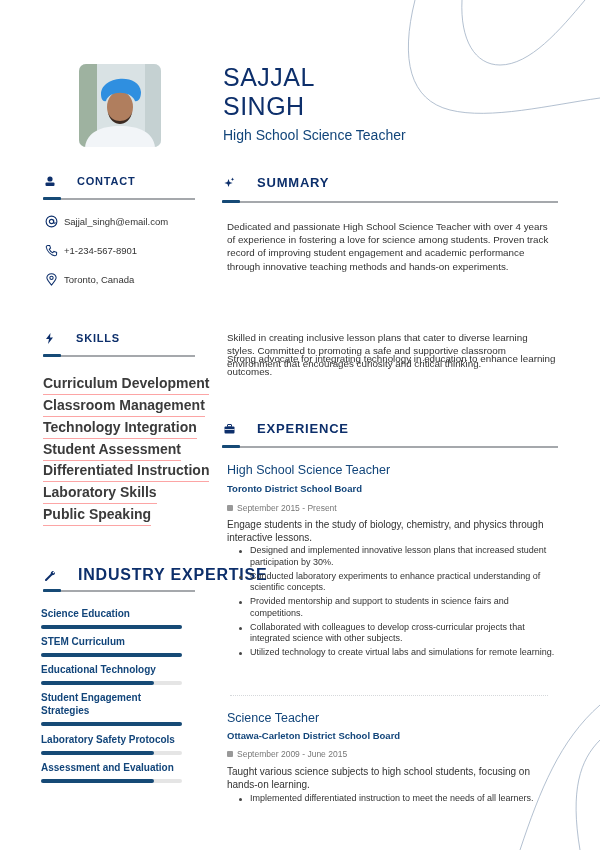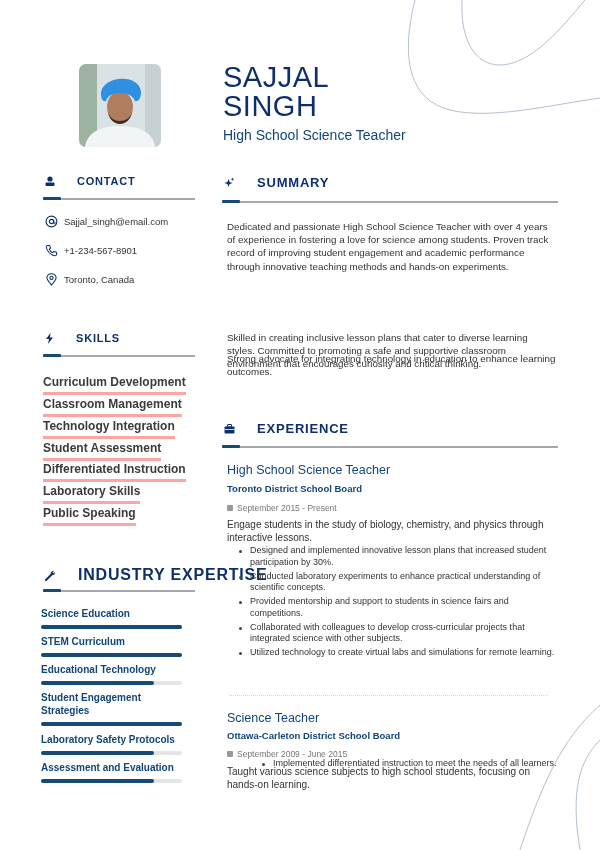--- a/index.html
+++ b/index.html
@@ -3,34 +3,34 @@
 <meta charset="utf-8">
 <style>
   * { box-sizing: border-box; margin: 0; padding: 0; }
   html, body { width: 600px; height: 850px; background: #ffffff; overflow: hidden; }
   body { position: relative; font-family: "Liberation Sans", "DejaVu Sans", sans-serif; color: #333; }
 
   .deco { position: absolute; left: 0; top: 0; width: 600px; height: 850px; pointer-events: none; }
 
   
   .photo { position: absolute; left: 79px; top: 64px; width: 82px; height: 83px; border-radius: 7px; overflow: hidden; background: #e9eef0; }
-  .name { position: absolute; left: 223px; top: 63px; font-size: 29px; line-height: 29px; color: #0d2f6b; letter-spacing: 0.5px; font-weight: 400; }
+  .name { position: absolute; left: 223px; top: 63px; font-size: 25px; line-height: 29px; color: #0d2f6b; letter-spacing: 0.5px; font-weight: 400; }
   .job-title { position: absolute; left: 223px; top: 127px; font-size: 14px; color: #12457a; font-weight: 400; }
 
   
   .sec-head { position: absolute; display: flex; align-items: center; gap: 22px; }
   .sec-head .label { font-weight: 700; color: #0d2f6b; letter-spacing: 0.8px; }
   .sec-rule { position: absolute; height: 2px; background: #a5a8ac; }
   .sec-rule::before { content: ""; position: absolute; left: 0; top: -1px; width: 18px; height: 3px; background: #164a76; border-radius: 1px; }
 
   
   .contact-item { position: absolute; left: 45px; display: flex; align-items: center; gap: 6px; font-size: 9.5px; color: #333; }
   .contact-item svg { width: 13px; height: 13px; }
 
-  .skill { position: absolute; left: 43px; font-size: 12px; color: #333; padding-bottom: 3px; border-bottom: 3px solid #fca5a5; font-weight: 700; color: #3b3b3b; }
+  .skill { position: absolute; left: 43px; font-size: 14px; color: #333; padding-bottom: 3px; border-bottom: 1px solid #fca5a5; font-weight: 700; color: #3b3b3b; }
 
   .exp-item { position: absolute; left: 41px; width: 142px; }
   .exp-item .lbl { font-size: 10px; font-weight: 700; color: #12457a; line-height: 13px; }
   .bar { height: 4px; background: #e5e5e5; border-radius: 2px; margin-top: 5px; width: 141px; position: relative; }
   .bar .fill { position: absolute; left: 0; top: 0; height: 4px; background: #164a76; border-radius: 2px; }
 
   
   .para { position: absolute; left: 227px; width: 330px; font-size: 9.8px; line-height: 13.2px; color: #333; }
 
   .job-role { position: absolute; left: 227px; font-size: 12.5px; color: #12457a; font-weight: 400; }
@@ -203,15 +203,15 @@
 
 <div class="divider"></div>
 
 <div class="job-role" style="top:711px;">Science Teacher</div>
 <div class="job-org" style="top:730px;">Ottawa-Carleton District School Board</div>
 <div class="job-date" style="top:749px;">
   <span class="cal"></span>
   <span>September 2009 - June 2015</span>
 </div>
 <div class="job-desc" style="top:765px;">Taught various science subjects to high school students, focusing on hands-on learning.</div>
-<ul class="bullets" style="top:758px;margin-left:23px;">
+<ul class="bullets" style="top:793px;">
   <li>Implemented differentiated instruction to meet the needs of all learners.</li>
 </ul>
 
 </body></html>

